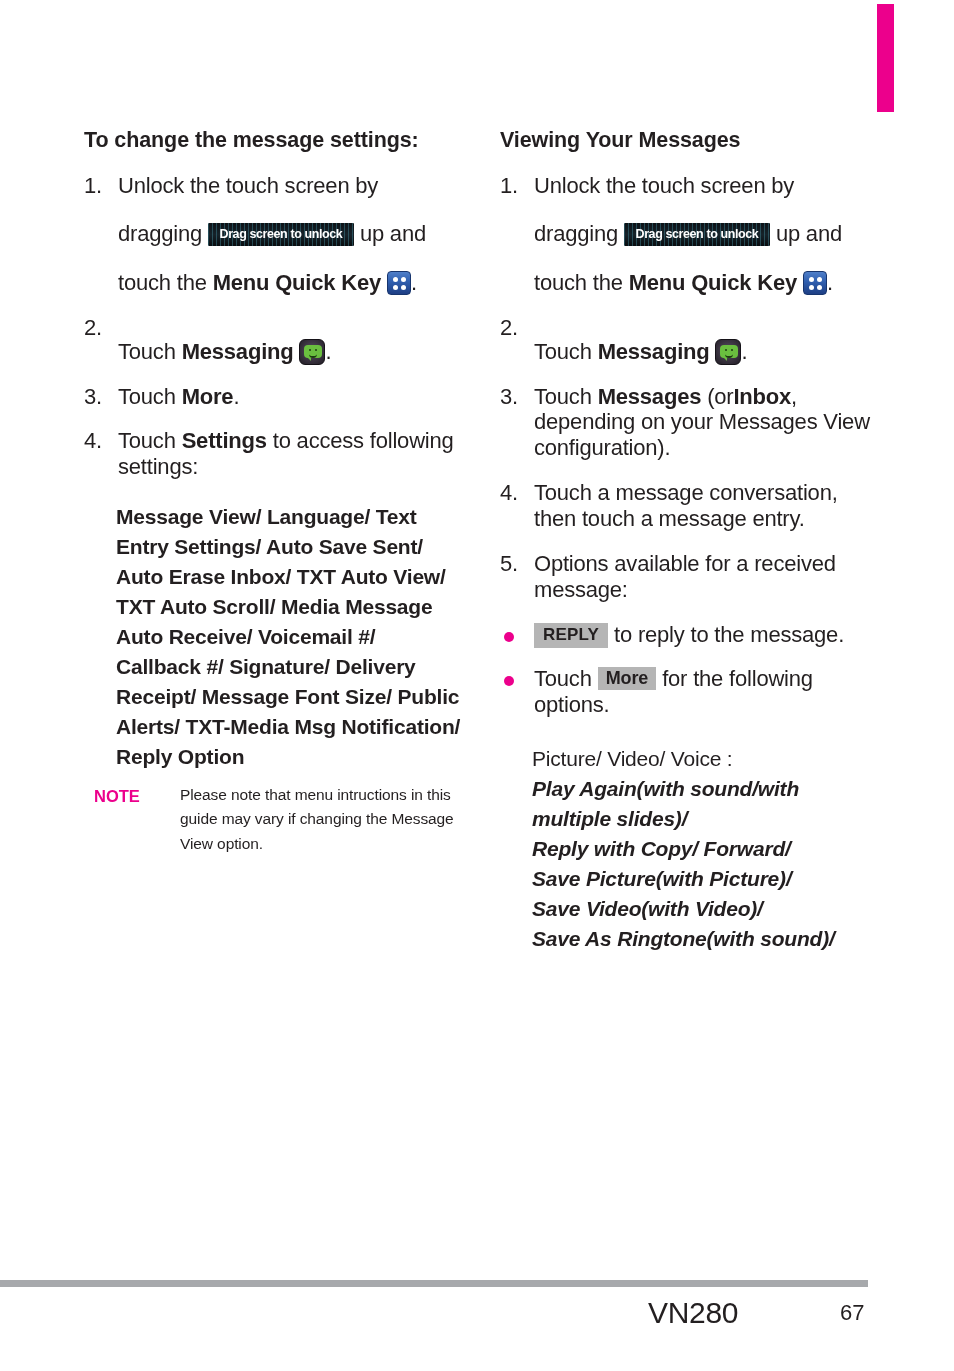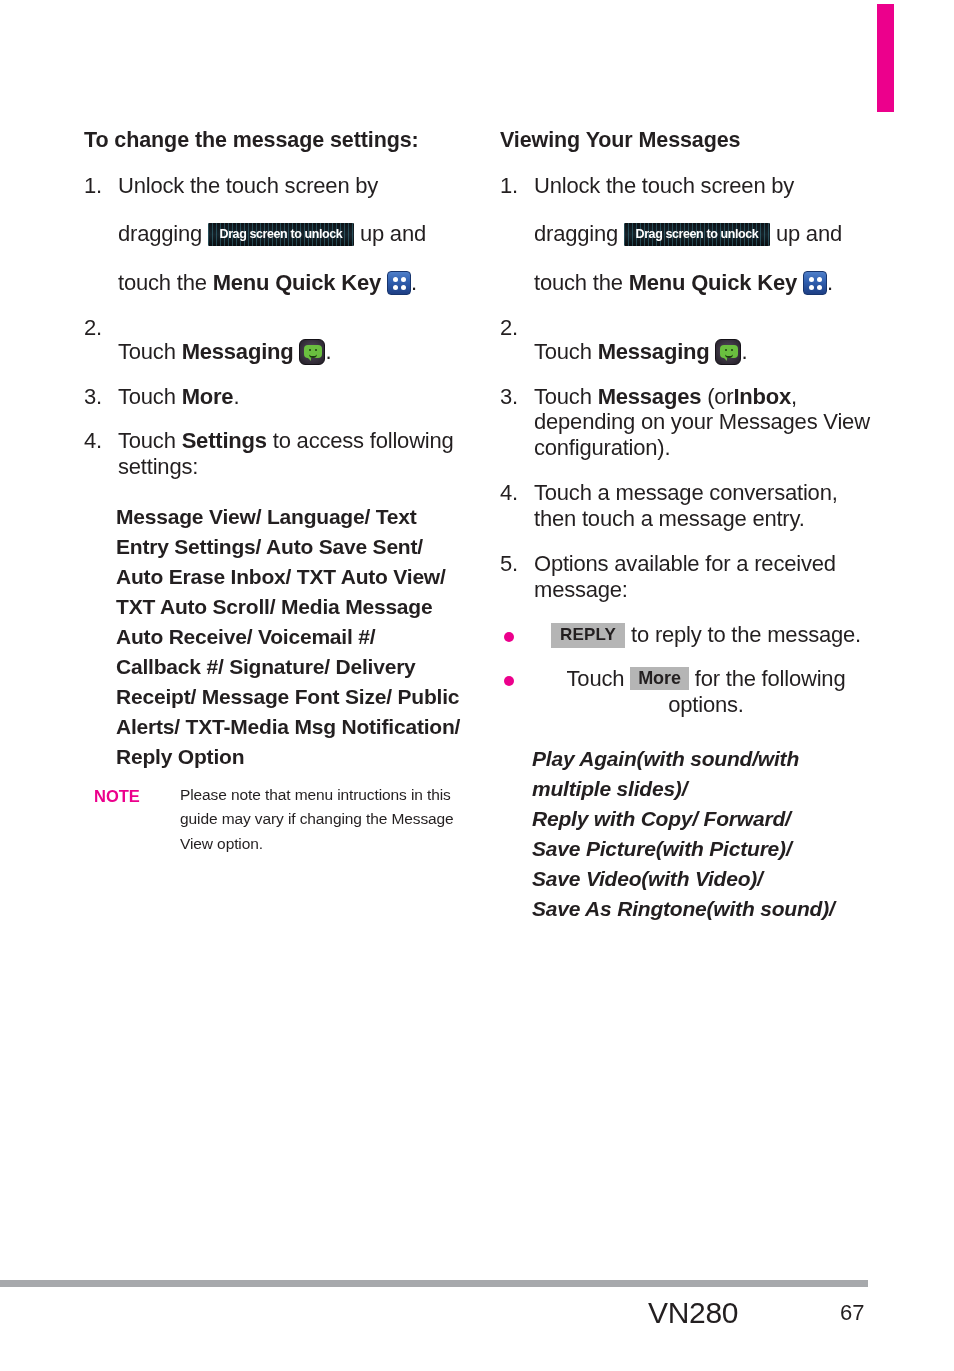--- a/index.html
+++ b/index.html
@@ -106,21 +106,20 @@
     margin: 0;
     padding: 0;
   }
   ul.bullets > li {
     position: relative;
     padding-left: 34px;
     margin-bottom: 17px;
     font-size: 22px;
     line-height: 1.2;
     letter-spacing: -0.2px;
-    text-align: center;
   }
   ul.bullets > li .dot {
     position: absolute;
     left: 4px;
     top: 10px;
     width: 10px;
     height: 10px;
     border-radius: 50%;
     background: #ec008c;
   }
@@ -368,20 +367,21 @@
       <li>
         <span class="dot"></span><span>Touch</span>
         <span class="chip mixed">More</span>
         <span>for the following options.</span>
       </li>
 
     </ul>
 
 
     <div class="opt-para second">
+      <div>Picture/ Video/ Voice :</div>
       <div class="b" style="white-space: pre-line; font-style: italic;">Play Again(with sound/with multiple slides)/
 Reply with Copy/ Forward/
 Save Picture(with Picture)/
 Save Video(with Video)/
 Save As Ringtone(with sound)/</div>
     </div>
 
   </div>
 
   <div class="footer-rule"></div>

